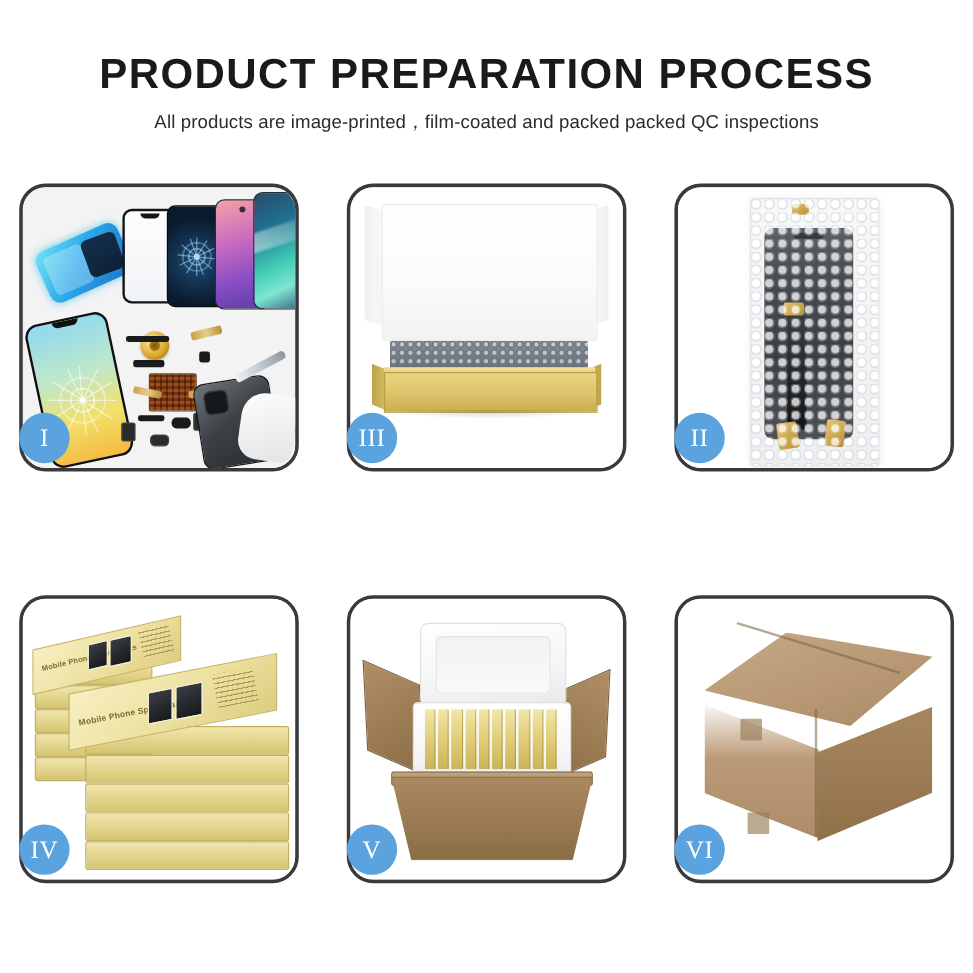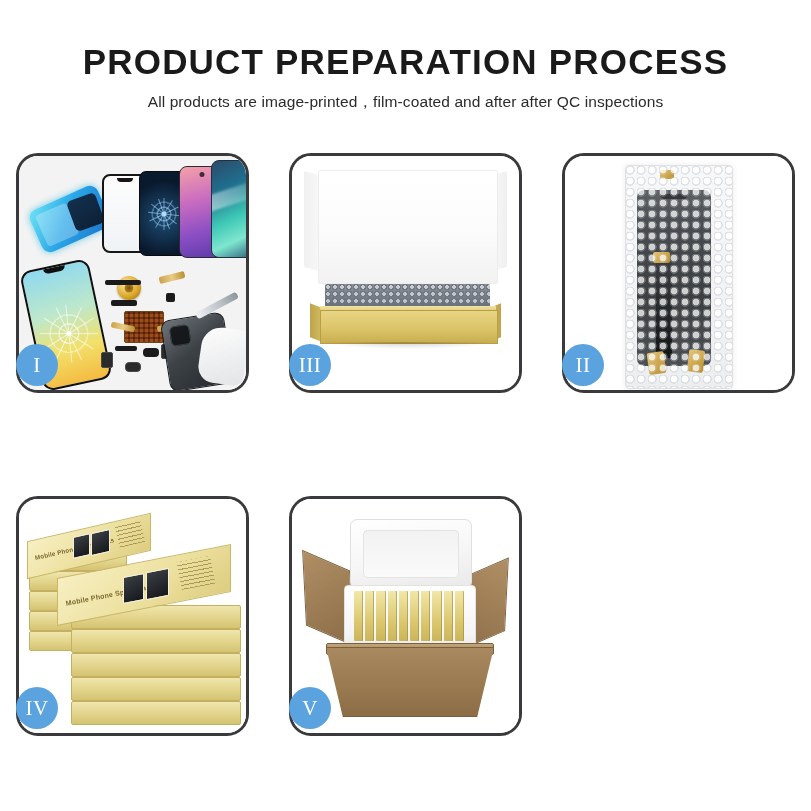--- a/index.html
+++ b/index.html
@@ -466,21 +466,21 @@
     background: rgba(110,88,58,.5);
   }
 </style>
 </head>
 <body>
 
 <div class="page">
 
   <div class="header">
     <h1 class="page-title">PRODUCT PREPARATION PROCESS</h1>
-    <p class="page-subtitle">All products are image-printed，film-coated and after after QC inspections</p>
+    <p class="page-subtitle">All products are image-printed，film-coated and packed packed QC inspections</p>
   </div>
 
   <div class="grid">
 
     <div class="panel panel--tinted">
       <div class="panel-inner">
         <div class="panel-stage">
           <div class="collage">
             <div class="ph-blue-film"></div>
             <div class="ph-glass"></div>
@@ -626,15 +626,31 @@
                 <i></i>
             </div>
             <div class="cart-rim"></div>
             <div class="cart-body"></div>
           </div>
         </div>
       </div>
       <div class="badge">V</div>
     </div>
 
+    <div class="panel">
+      <div class="panel-inner">
+        <div class="panel-stage">
+          <div style="position:absolute;inset:0;">
+            <div class="c6-top"></div>
+            <div class="c6-seam"></div>
+            <div class="c6-left"></div>
+            <div class="c6-right"></div>
+            <div class="c6-edge"></div>
+            <div class="c6-tape" style="left:52px; top:100px;"></div>
+            <div class="c6-tape" style="left:58px; top:178px;"></div>
+          </div>
+        </div>
+      </div>
+      <div class="badge">VI</div>
+    </div>
 
   </div>
 </div>
 
 </body></html>

